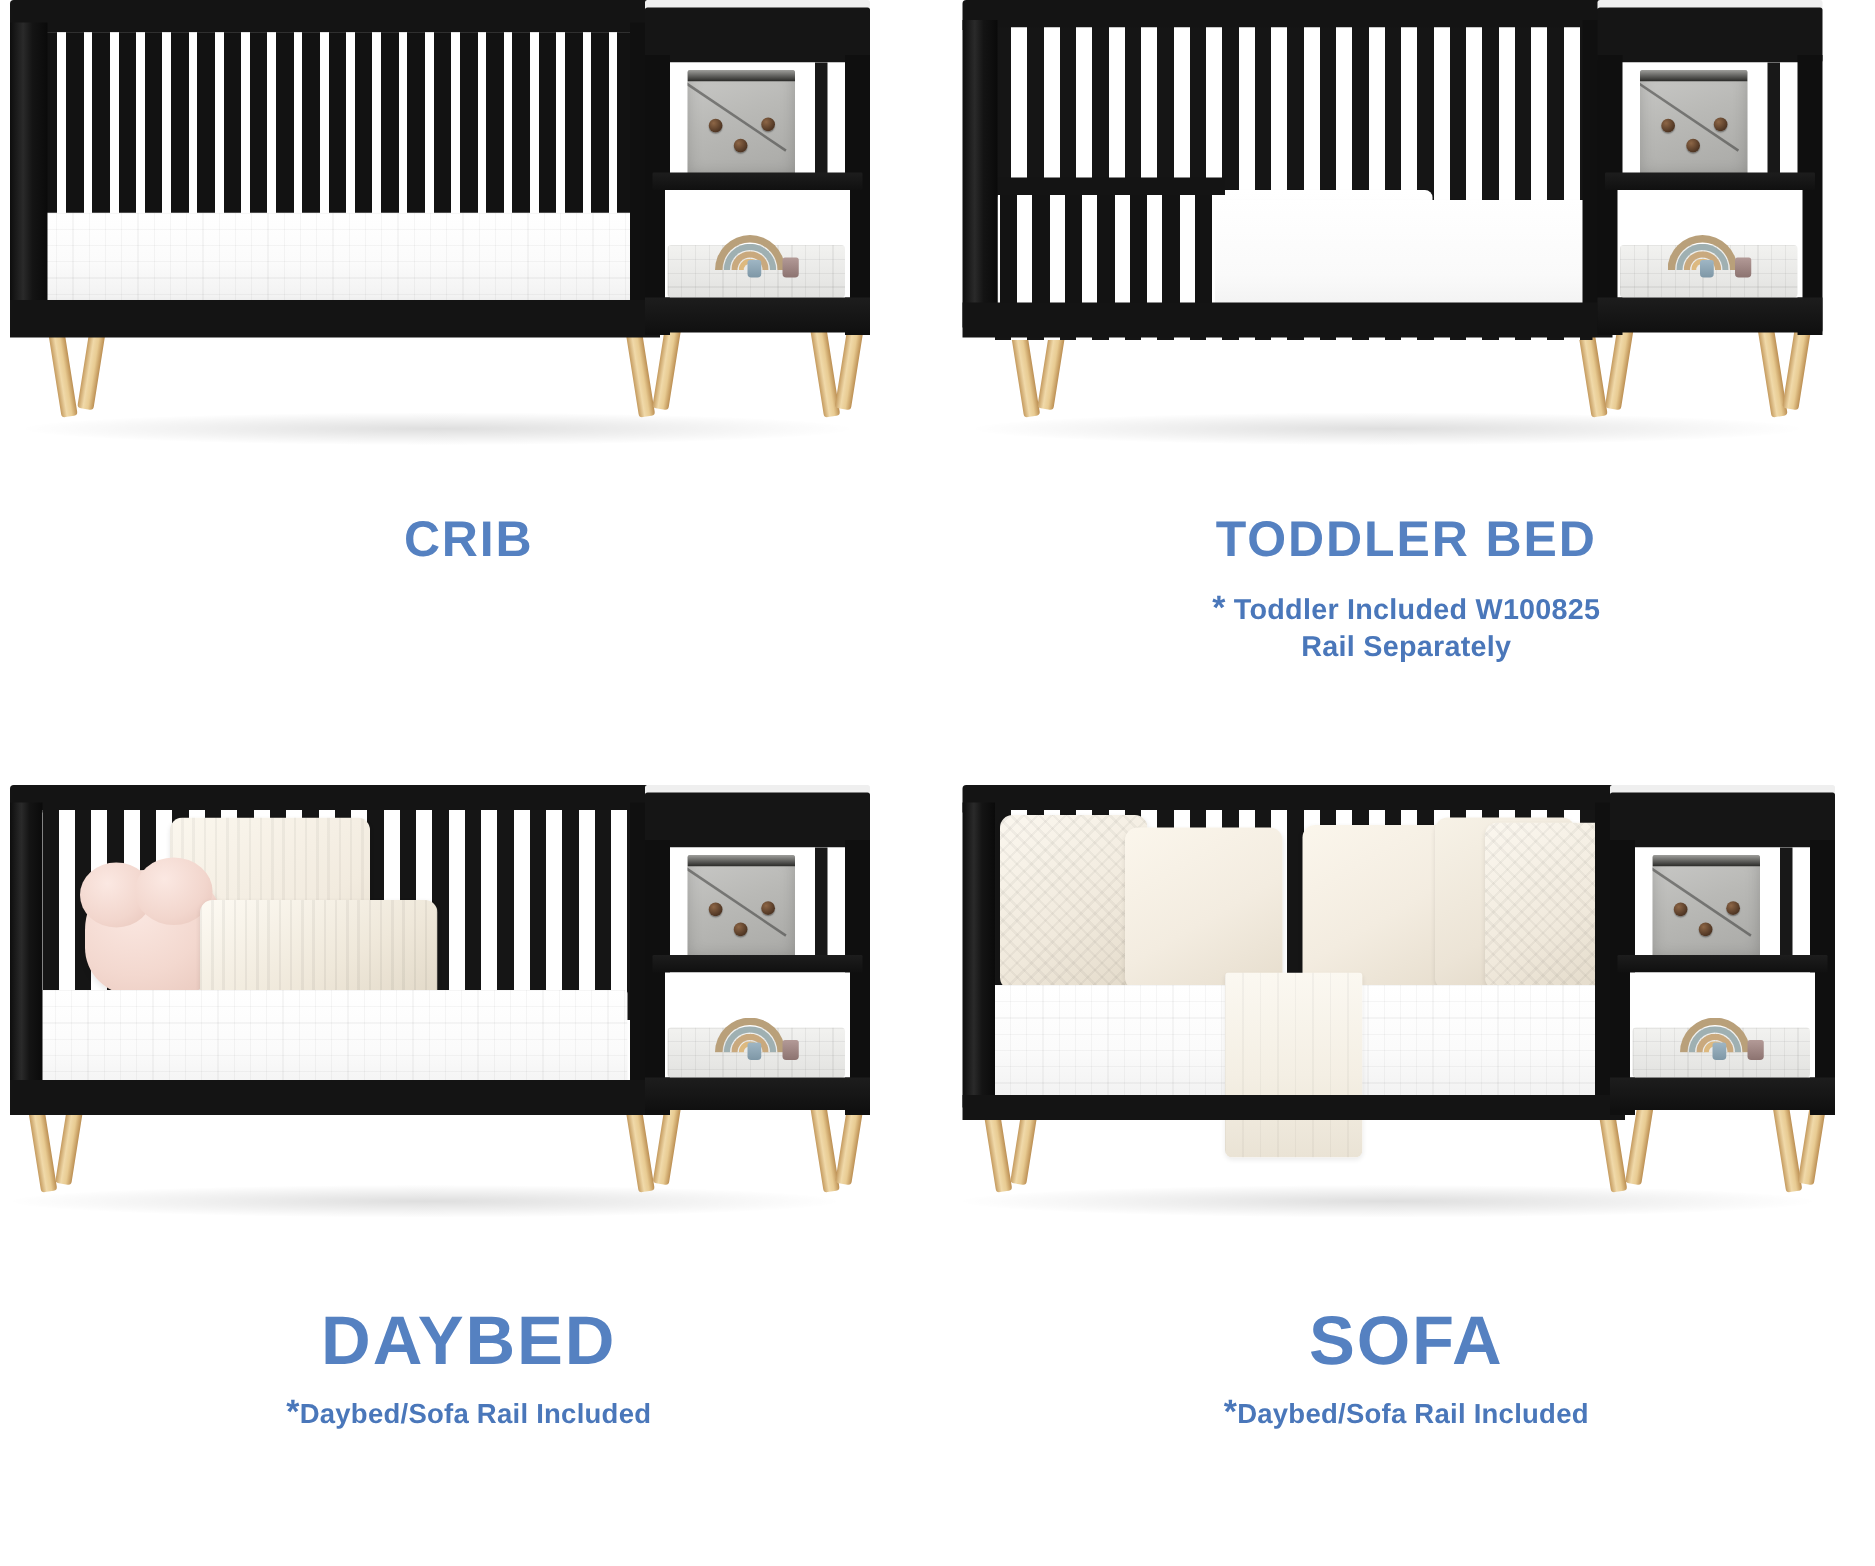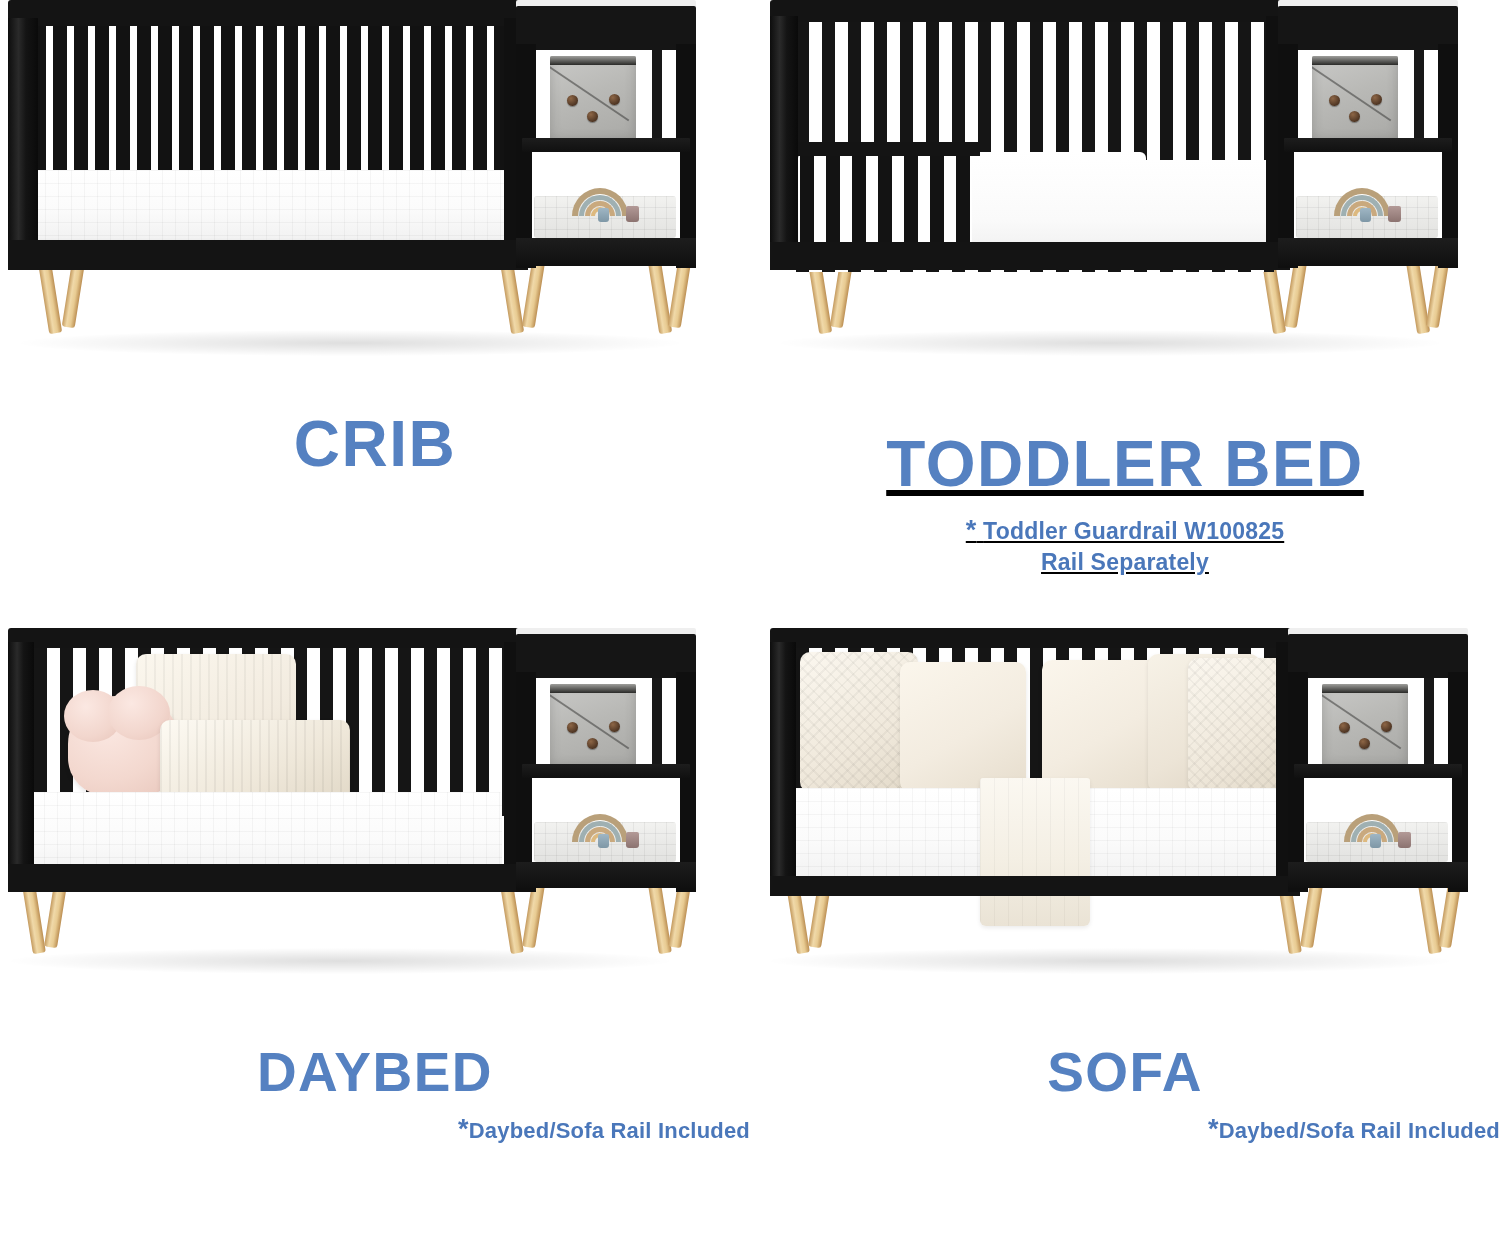--- a/index.html
+++ b/index.html
@@ -177,35 +177,35 @@
     position:absolute;
     background: radial-gradient(ellipse at center, rgba(0,0,0,.13) 0%, rgba(0,0,0,0) 72%);
     border-radius:50%;
   }
 
   
   .caption { width:100%; text-align:center; }
   .cap-title{
     color:#5581c1;
     font-weight:800;
-    font-size:64px;
+    font-size:40px;
     letter-spacing:1.5px;
     line-height:1.02;
   }
   .cap-note{
     color:#4a77ba;
     font-weight:800;
     font-size:23px;
     line-height:1.28;
     margin-top:16px;
     letter-spacing:.2px;
   }
   .cap-note .ast{ font-size:27px; }
   .cap-bottom .cap-title{ font-size:55px; }
-  .cap-bottom .cap-note{ font-size:22px; margin-top:12px;text-align:right; }
+  .cap-bottom .cap-note{ font-size:22px; margin-top:12px; }
 </style>
 </head>
 <body>
 
 <div class="board">
 
   <div class="quad q-tl">
     <div class="stage">
 
       <div class="shadow" style="left:20px; top:330px; width:660px; height:26px;"></div>
@@ -336,25 +336,25 @@
           <div class="arc" style="left:19px;top:19px;width:18px;height:9px;  border-width:4px; border-color:#ddb97f;"></div>
         </div>
         <div class="toy-peg" style="left:82px; top:208px; width:11px; height:14px; background:linear-gradient(to bottom,#9fb6c4,#7e97a6);"></div>
         <div class="toy-peg" style="left:110px;top:206px; width:13px; height:16px; background:linear-gradient(to bottom,#b39a97,#8c7370);"></div>
 
         <div class="tw-shelf" style="left:0; top:238px; width:180px; height:28px; border-radius:0 0 2px 2px;"></div>
       </div>
 
     </div>
 
-    <div class="caption" style="margin-top:72px;text-decoration:underline;">
+    <div class="caption" style="margin-top:52px;">
       <div class="cap-title">TODDLER BED</div>
       <div class="cap-note">
         <span class="ast">*</span>
-        <span>Toddler Guardrail W100825</span>
+        <span>Toddler Included W100825</span>
         <br>
         <span>Rail Separately</span>
       </div>
     </div>
   </div>
 
   <div class="quad q-bl">
     <div class="stage lower">
 
       <div class="shadow" style="left:10px; top:320px; width:660px; height:26px;"></div>

